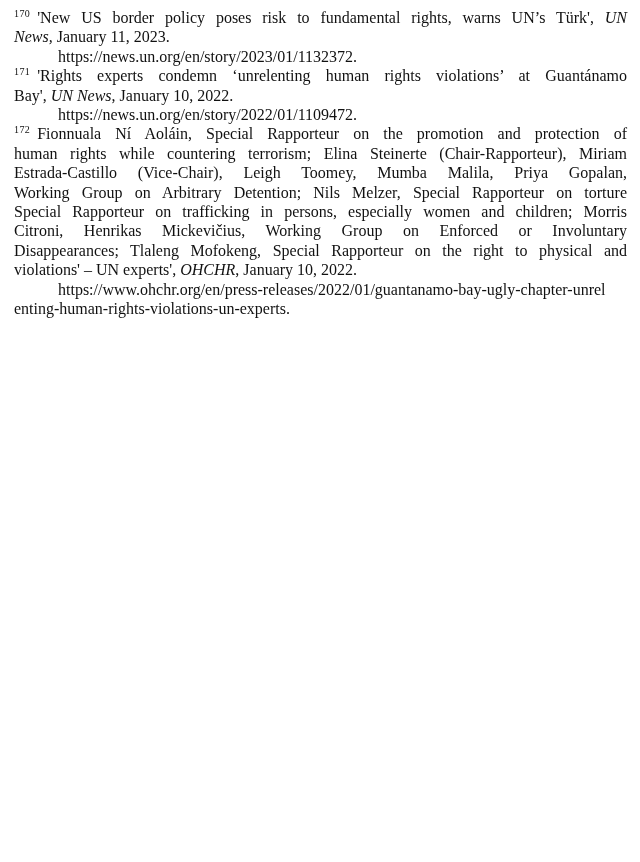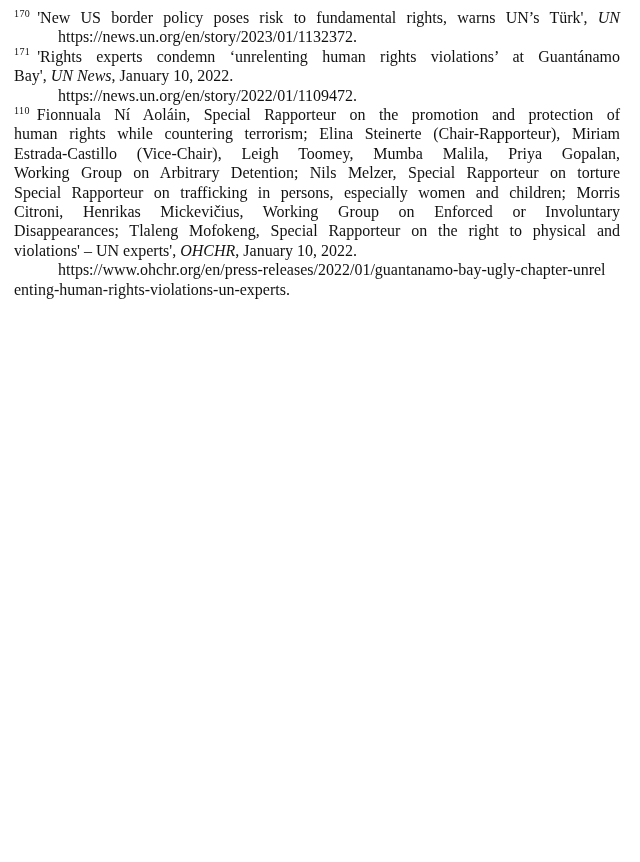--- a/index.html
+++ b/index.html
@@ -6,21 +6,21 @@
     margin: 0;
     padding: 0;
     background: #ffffff;
   }
   .page {
     position: relative;
     box-sizing: border-box;
     width: 640px;
     height: 862px;
     background: #ffffff;
-    padding: 8px 20px 0 14px;
+    padding: 8px 13px 0 14px;
     font-family: "Liberation Serif", serif;
     font-size: 16px;
     line-height: 19.4px;
     color: #111111;
     overflow: hidden;
   }
   .footnote { margin: 0; }
   .ln {
     min-height: 19.4px;
     white-space: normal;
@@ -47,31 +47,32 @@
   }
   .it { font-style: italic; }
 </style>
 </head>
 <body>
 
 <div class="page">
 
   <div class="footnote">
     <div class="ln j"><span class="sup">170</span><span>'New US border policy poses risk to fundamental rights, warns UN’s Türk', </span><span class="it">UN</span></div>
+    <div class="ln l"><span class="it">News,</span><span> January 11, 2023.</span></div>
     <div class="ln l url-line"><span>https://news.un.org/en/story/2023/01/1132372.</span></div>
   </div>
 
   <div class="footnote">
     <div class="ln j"><span class="sup">171</span><span>'Rights experts condemn ‘unrelenting human rights violations’ at Guantánamo</span></div>
     <div class="ln l"><span>Bay', </span><span class="it">UN News</span><span>, January 10, 2022.</span></div>
     <div class="ln l url-line"><span>https://news.un.org/en/story/2022/01/1109472.</span></div>
   </div>
 
   <div class="footnote">
-    <div class="ln j"><span class="sup">110</span><span>Fionnuala Ní Aoláin, Special Rapporteur on the promotion and protection of</span></div>
+    <div class="ln j"><span class="sup">172</span><span>Fionnuala Ní Aoláin, Special Rapporteur on the promotion and protection of</span></div>
     <div class="ln j"><span>human rights while countering terrorism; Elina Steinerte (Chair-Rapporteur), Miriam</span></div>
     <div class="ln j"><span>Estrada-Castillo (Vice-Chair), Leigh Toomey, Mumba Malila, Priya Gopalan,</span></div>
     <div class="ln j"><span>Working Group on Arbitrary Detention; Nils Melzer, Special Rapporteur on torture</span></div>
     <div class="ln j"><span>Special Rapporteur on trafficking in persons, especially women and children; Morris</span></div>
     <div class="ln j"><span>Citroni, Henrikas Mickevičius, Working Group on Enforced or Involuntary</span></div>
     <div class="ln j"><span>Disappearances; Tlaleng Mofokeng, Special Rapporteur on the right to physical and</span></div>
     <div class="ln l"><span>violations' – UN experts', </span><span class="it">OHCHR</span><span>, January 10, 2022.</span></div>
     <div class="ln l url-line"><span>https://www.ohchr.org/en/press-releases/2022/01/guantanamo-bay-ugly-chapter-unrel</span></div>
     <div class="ln l"><span>enting-human-rights-violations-un-experts.</span></div>
   </div>

